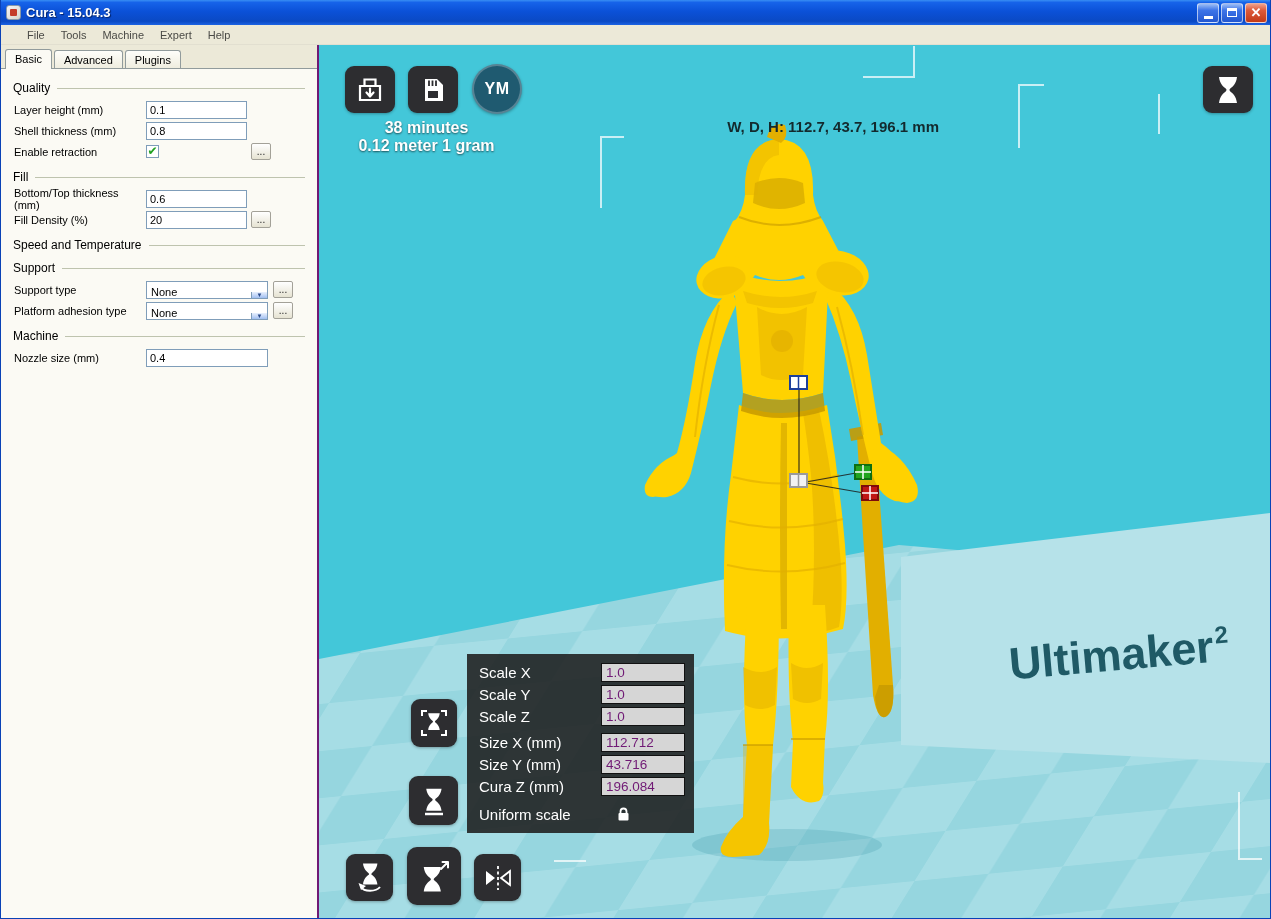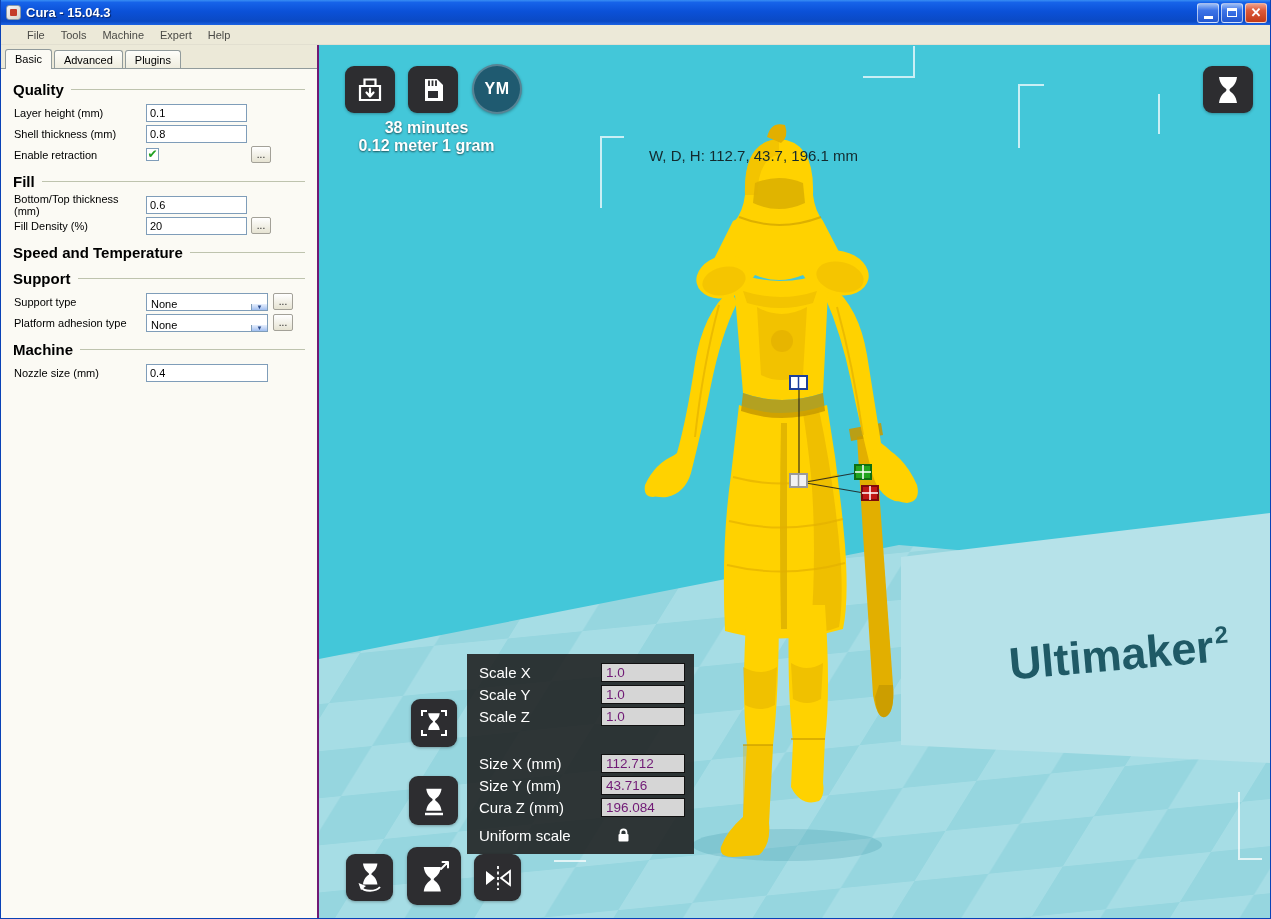--- a/index.html
+++ b/index.html
@@ -25,21 +25,21 @@
 
   .main{flex:1;display:flex;min-height:0}
 
   
   .side-panel{width:318px;flex:0 0 318px;background:var(--menubar-bg);display:flex;flex-direction:column;border-right:2px solid #701a75}
   .tab-strip{flex:0 0 23px;padding:3px 0 0 4px;position:relative;z-index:5}
   .tab{display:inline-block;font-size:11px;padding:3px 9px 2px;border:1px solid #919B9C;border-bottom:none;border-radius:3px 3px 0 0;background:linear-gradient(180deg,#FEFEFA,#EFEDDF);margin-right:2px;position:relative;top:2px;cursor:pointer}
   .tab.active{background:var(--panel-bg);top:1px;padding-bottom:4px}
   .panel-body{flex:1;background:var(--panel-bg);border-top:1px solid #919B9C;padding-top:3px}
   .section-header{display:flex;align-items:center;margin:9px 12px 5px 12px}
-  .section-title{font-size:15px;font-weight:bold;color:#000;white-space:nowrap}
+  .section-title{font-size:12px;font-weight:normal;color:#000;white-space:nowrap}
   .section-rule{flex:1;height:1px;background:#BEC3AE;margin-left:7px}
   .field-row{display:flex;align-items:center;margin:2px 12px 2px 13px;height:19px;position:relative}
   .field-label{width:132px;flex:0 0 132px;font-size:11px;color:#000}
   .field-input{width:101px;height:18px;border:1px solid #7F9DB9;font-size:11px;font-family:inherit;padding:0 3px;background:#fff;color:#000}
   .field-input.wide{width:122px}
   .checkbox{width:13px;height:13px;border:1px solid #7F9DB9;background:#fff;font-size:12px;line-height:11px;color:var(--check-green);text-align:center;cursor:pointer}
   .combo{width:122px;height:18px;border:1px solid #7F9DB9;background:#fff;display:flex;align-items:flex-end;cursor:pointer}
   .combo-value{flex:1;font-size:11px;padding:2px 0 0 4px;color:#000}
   .combo-arrow{width:16px;background:linear-gradient(180deg,#E8F0FD 0%,#C6D8F7 50%,#9FBEF0 100%);border-left:1px solid #7F9DB9;font-size:6px;color:#2a4a8a;display:flex;align-items:center;justify-content:center}
   .more-btn{position:absolute;left:237px;width:20px;height:17px;font-size:10px;line-height:8px;background:linear-gradient(180deg,#fff,#E6E3D2);border:1px solid #A3A198;border-radius:2px;cursor:pointer;font-family:inherit;color:#222}
@@ -54,27 +54,27 @@
   .bracket{stroke:#fff;stroke-width:2;fill:none;opacity:.72;stroke-linecap:square}
   .m-base{fill:var(--model-yellow)} .m-shade{fill:var(--model-shade)} .m-deep{fill:var(--model-deep)}
   .m-line{stroke:var(--model-shade);fill:none;opacity:.65;stroke-width:2}
   .m-dline{stroke:var(--model-deep);fill:none;opacity:.6;stroke-width:2}
   .gline{stroke:#1b1b1b;stroke-width:1.2;fill:none;opacity:.85}
 
   .vp-btn{position:absolute;width:47px;height:47px;background:#2d2d30;border-radius:9px;display:flex;align-items:center;justify-content:center;cursor:pointer;box-shadow:0 1px 3px rgba(0,0,0,.3)}
   .vp-btn.active{width:54px;height:58px;border-radius:10px}
   .vp-btn.ym{width:50px;height:50px;border-radius:50%;background:var(--ym-circle);border:2px solid rgba(255,255,255,.25);color:#fff;font-weight:bold;font-size:16px;letter-spacing:.5px}
   .print-info{position:absolute;left:15px;top:74px;width:185px;text-align:center;color:#fff;font-weight:bold;font-size:16px;line-height:18px;text-shadow:0 1px 2px rgba(0,0,0,.6);pointer-events:none}
-  .dims{position:absolute;left:330px;top:102px;width:290px;text-align:left;color:#132a2e;font-size:15px;font-weight:400;pointer-events:none}
+  .dims{position:absolute;left:330px;top:73px;width:290px;text-align:right;color:#132a2e;font-size:15px;font-weight:700;pointer-events:none}
   .branding{position:absolute;left:630px;top:584px;width:340px;text-align:center;transform:rotate(-5deg);color:var(--brand-text);font-size:45px;font-weight:bold;pointer-events:none}
   .branding sup{font-size:24px;vertical-align:18px;margin-left:2px}
 
   .scale-panel{position:absolute;left:148px;top:609px;width:227px;background:rgba(30,30,30,.88);padding:7px 0 8px 0;color:#fff}
   .scale-row{display:flex;align-items:center;height:22px;padding:0 9px 0 12px}
-  .scale-row.group-gap{margin-top:25px}
+  .scale-row.group-gap{margin-top:4px}
   .scale-label{flex:1;font-size:15px}
   .scale-input{width:84px;height:19px;background:#D6D6D6;border:1px solid #111;font-size:13.5px;font-family:inherit;padding:0 4px;color:#701a75}
   .scale-row.uniform{margin-top:6px}
   .scale-row.uniform .lock{margin-right:55px;cursor:pointer;display:flex}
 </style>
 </head>
 <body>
 
 <div class="window">
 

